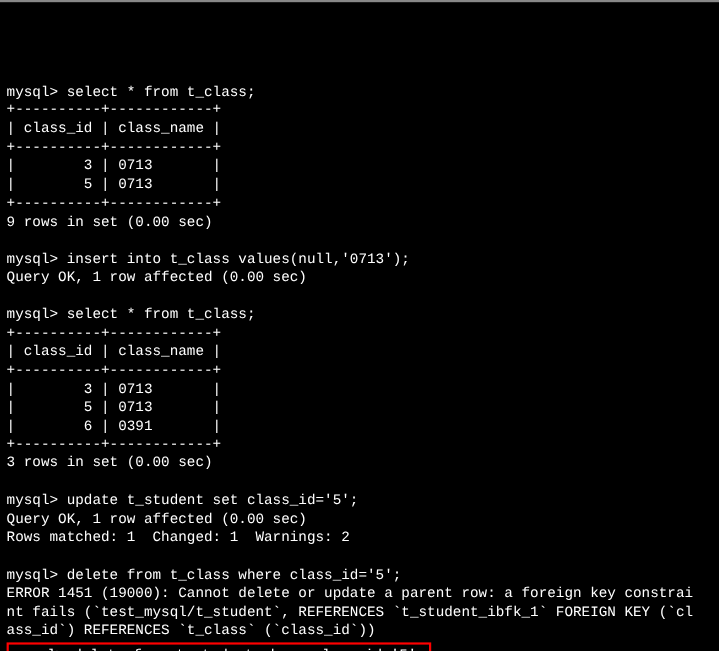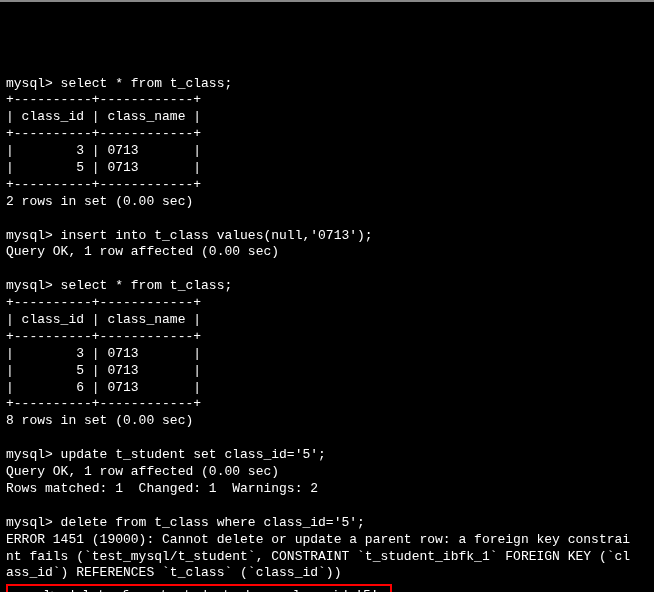--- a/index.html
+++ b/index.html
@@ -36,42 +36,42 @@
 
 
 
 <div class="terminal"><span>mysql&gt; select * from t_class;</span>
 <span>+----------+------------+</span>
 <span>| class_id | class_name |</span>
 <span>+----------+------------+</span>
 <span>|        3 | 0713       |</span>
 <span>|        5 | 0713       |</span>
 <span>+----------+------------+</span>
-<span>2 rows in set (0.00 sec)</span>
+<span>9 rows in set (0.00 sec)</span>
 
 <span>mysql&gt; insert into t_class values(null,'0713');</span>
 <span>Query OK, 1 row affected (0.00 sec)</span>
 
 <span>mysql&gt; select * from t_class;</span>
 <span>+----------+------------+</span>
 <span>| class_id | class_name |</span>
 <span>+----------+------------+</span>
 <span>|        3 | 0713       |</span>
 <span>|        5 | 0713       |</span>
-<span>|        6 | 0713       |</span>
+<span>|        6 | 0391       |</span>
 <span>+----------+------------+</span>
-<span>8 rows in set (0.00 sec)</span>
+<span>3 rows in set (0.00 sec)</span>
 
 <span>mysql&gt; update t_student set class_id='5';</span>
 <span>Query OK, 1 row affected (0.00 sec)</span>
 <span>Rows matched: 1  Changed: 1  Warnings: 2</span>
 
 <span>mysql&gt; delete from t_class where class_id='5';</span>
 <span>ERROR 1451 (19000): Cannot delete or update a parent row: a foreign key constrai</span>
-<span>nt fails (`test_mysql/t_student`, CONSTRAINT `t_student_ibfk_1` FOREIGN KEY (`cl</span>
+<span>nt fails (`test_mysql/t_student`, REFERENCES `t_student_ibfk_1` FOREIGN KEY (`cl</span>
 <span>ass_id`) REFERENCES `t_class` (`class_id`))</span>
 <div class="highlight-box"><span>mysql&gt; delete from t_student where class_id='5';</span>
 
 <span></span>
 
 </div></div>
 
 
 
 

